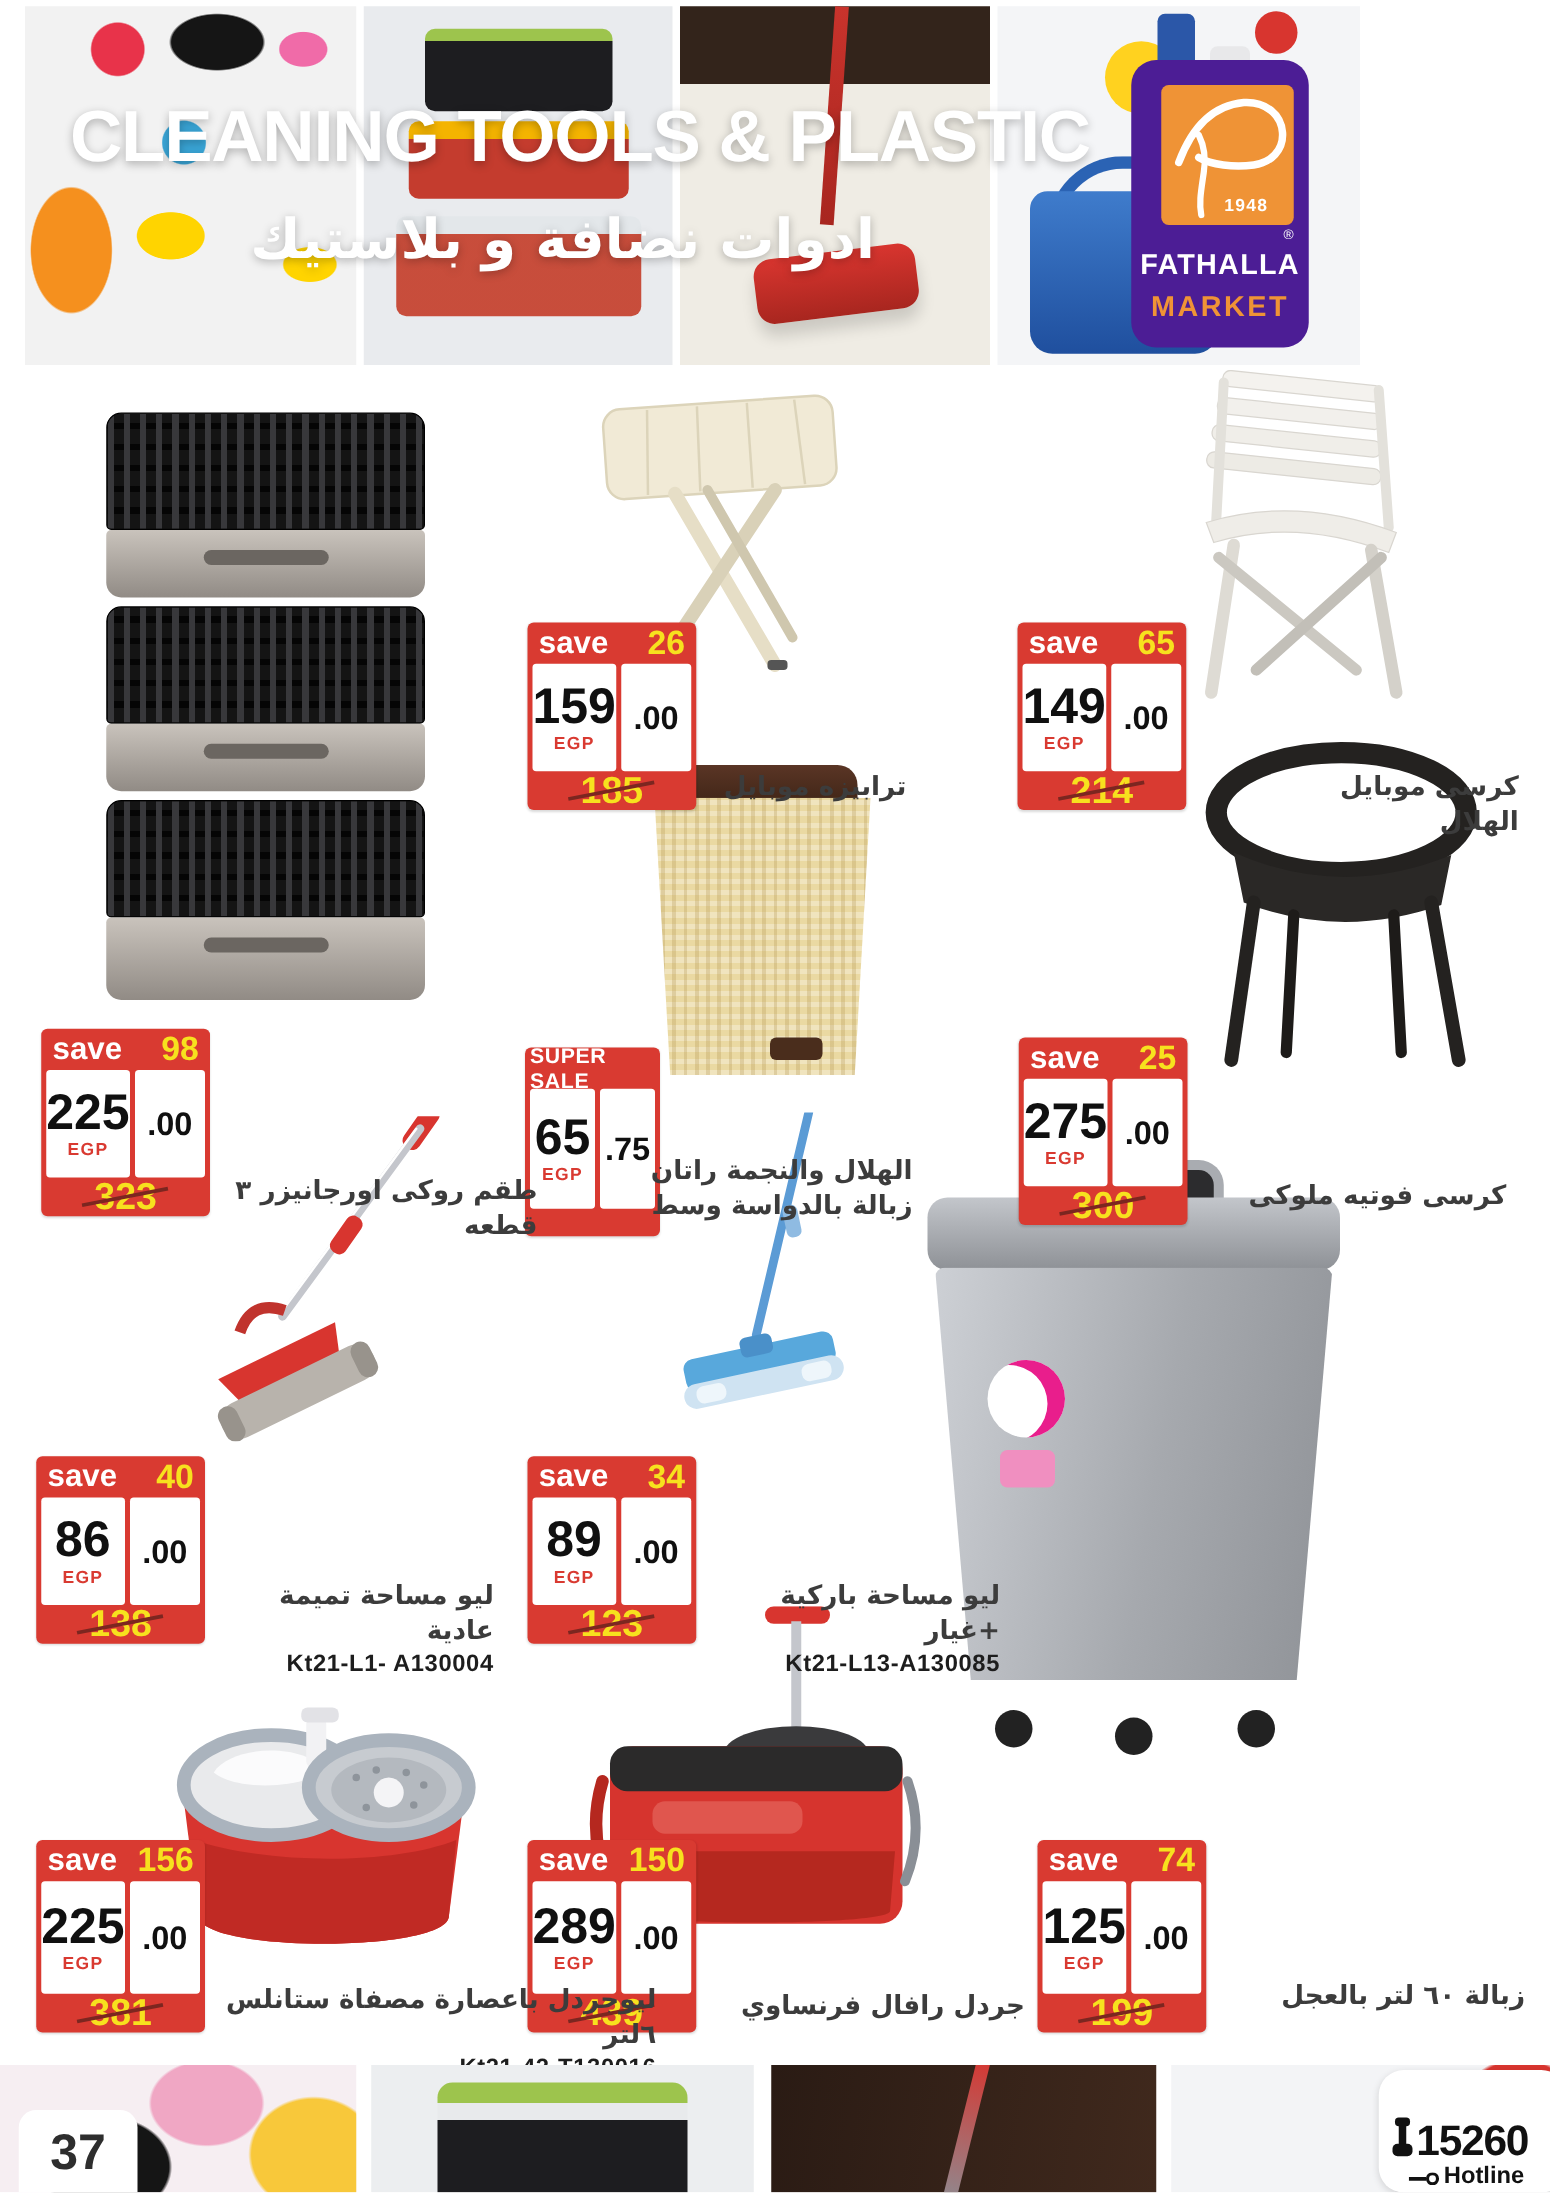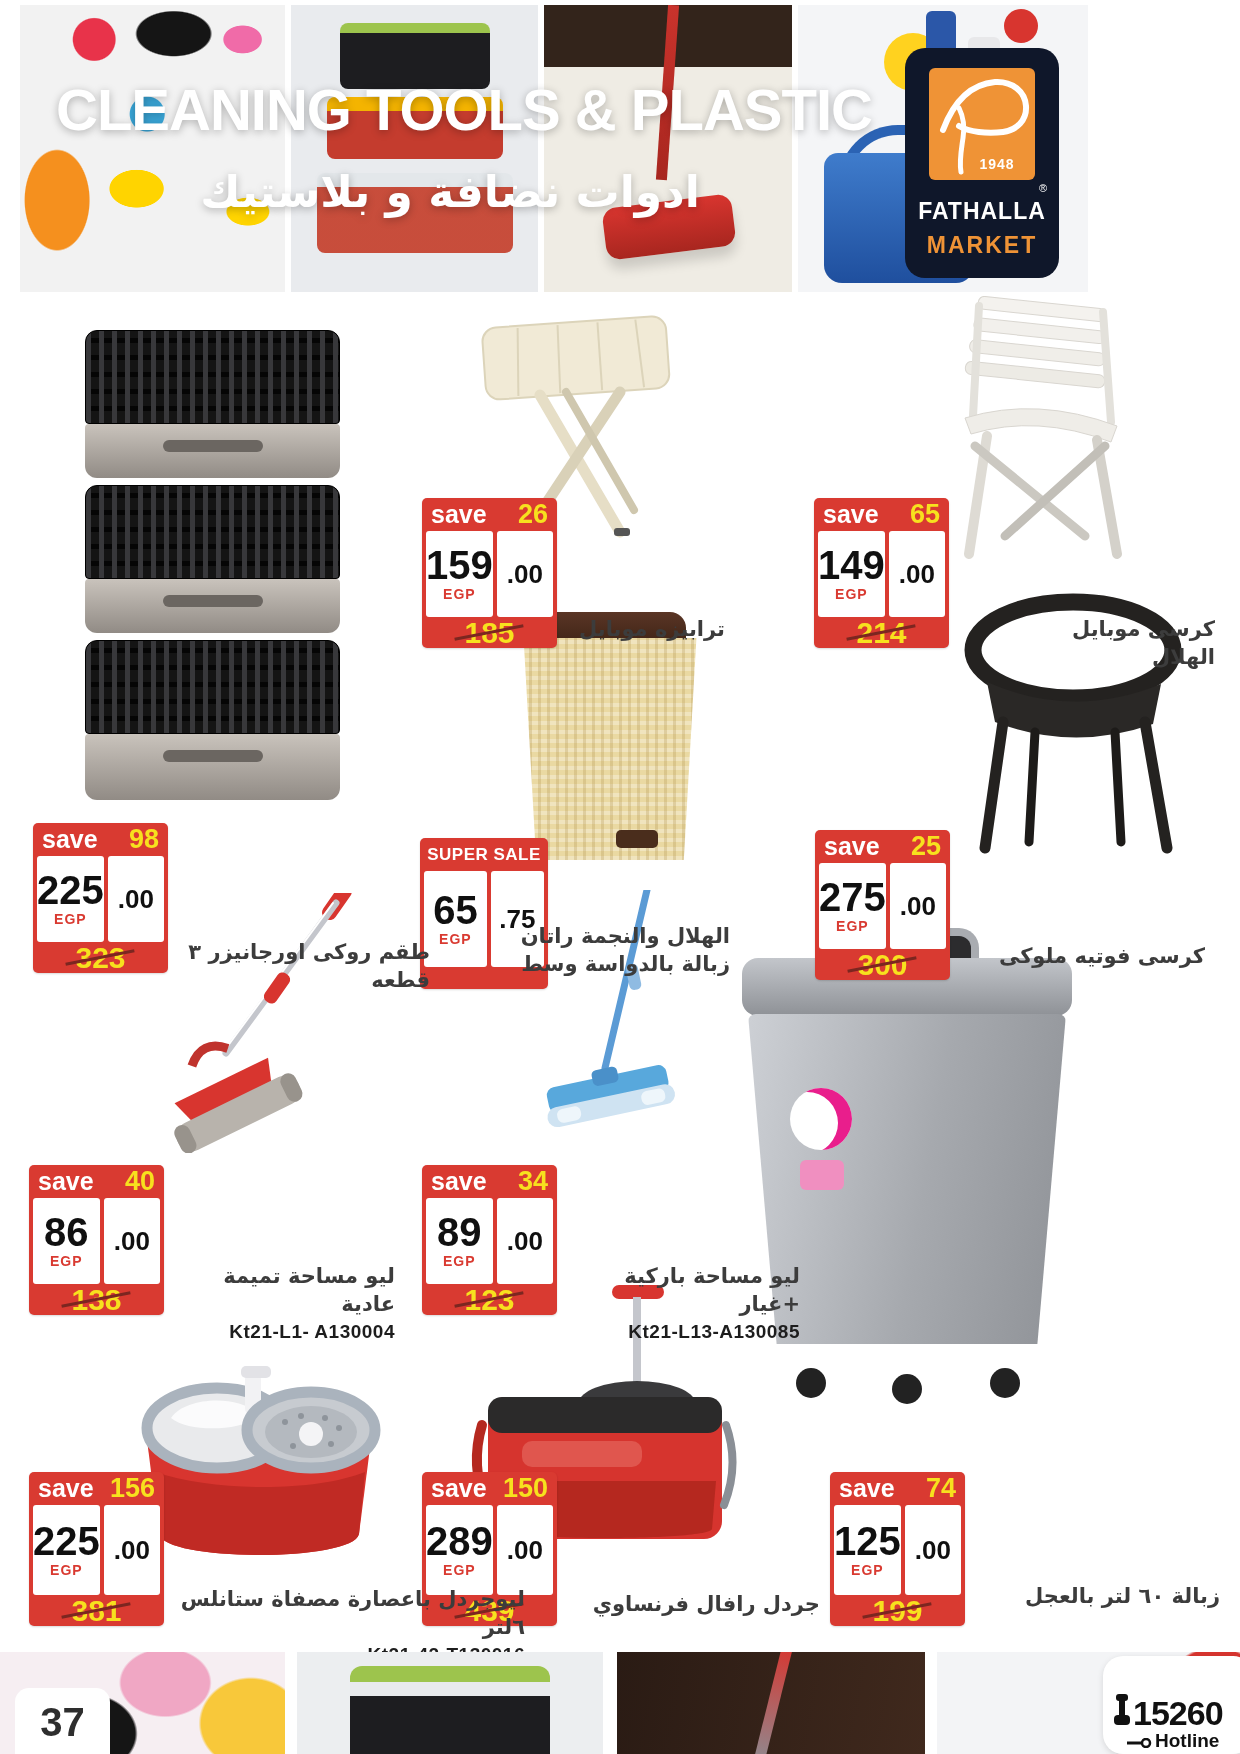--- a/index.html
+++ b/index.html
@@ -33,21 +33,21 @@
   .btl-y{position:absolute;left:86px;top:28px;width:58px;height:58px;border-radius:50%;background:#ffd21f;}
   .btl-b{position:absolute;left:128px;top:6px;width:30px;height:80px;background:#2b57a8;border-radius:6px;}
   .btl-r{position:absolute;left:206px;top:4px;width:34px;height:34px;border-radius:50%;background:#d8352f;}
   .btl-w{position:absolute;left:170px;top:32px;width:32px;height:66px;background:#e8e8ea;border-radius:6px;}
   #banner-title{left:56px;top:76px;width:840px;color:#fff;font-size:58px;font-weight:bold;
         letter-spacing:-1px;white-space:nowrap;text-shadow:0 2px 8px rgba(0,0,0,.28);}
   #banner-subtitle{left:190px;top:166px;width:520px;text-align:center;color:#fff;direction:rtl;
         font-family:"DejaVu Sans",sans-serif;font-size:44px;font-weight:bold;text-shadow:0 2px 8px rgba(0,0,0,.28);}
 
   
-  #logo{left:905px;top:48px;width:154px;height:230px;background:#0f172a;border-radius:20px;}
+  #logo{left:905px;top:48px;width:142px;height:230px;background:#4c1d95;border-radius:20px;}
   #logo-square{position:absolute;left:24px;top:20px;width:106px;height:112px;background:#ef9336;border-radius:6px;overflow:hidden;}
   #logo-year{position:absolute;left:34px;bottom:8px;right:4px;text-align:center;color:#fff;font-size:14px;font-weight:bold;letter-spacing:1px;}
   #logo-reg{position:absolute;right:12px;top:134px;color:#fff;font-size:11px;}
   #logo-l1{position:absolute;left:0;right:0;top:150px;text-align:center;color:#fff;font-size:23px;font-weight:bold;letter-spacing:1px;}
   #logo-l2{position:absolute;left:0;right:0;top:184px;text-align:center;color:#ef9336;font-size:23px;font-weight:bold;letter-spacing:2px;}
 
   
   .tag{position:absolute;width:135px;background:#d93a31;border-radius:5px;box-shadow:0 1px 2px rgba(0,0,0,.15);}
   .tag-head{height:33px;display:flex;align-items:center;justify-content:space-between;padding:0 9px;}
   .save-word{color:#fff;font-size:25px;font-weight:bold;line-height:1;}
@@ -55,21 +55,21 @@
   .tag-body{display:flex;gap:4px;padding:0 4px;height:86px;}
   .box{background:#fff;border-radius:3px;display:flex;align-items:center;justify-content:center;}
   .box.main{flex:1.18;flex-direction:column;}
   .box.dec{flex:1;}
   .price{font-size:40px;font-weight:bold;color:#101010;line-height:.95;}
   .egp{color:#d93a31;font-size:14px;font-weight:bold;letter-spacing:1px;margin-top:2px;}
   .decimal{font-size:26px;font-weight:bold;color:#101010;}
   .tag-foot{height:31px;display:flex;align-items:center;justify-content:center;}
   .old{position:relative;color:#f7e11e;font-size:30px;font-weight:bold;line-height:1;}
   .old::after{content:"";position:absolute;left:-10px;right:-10px;top:46%;height:3px;background:#7c2620;transform:rotate(-11deg);}
-  .tag.super{width:128px;}
+  .tag.super{width:108px;}
   .tag.super .tag-head{justify-content:center;padding:0 4px;}
   .super-word{color:#fff;font-size:17px;font-weight:bold;letter-spacing:.5px;}
   .tag.super .tag-body{height:96px;}
   .tag.super .tag-foot{height:22px;}
   .tag.tall .tag-body{height:90px;}
 
   
   .plabel{position:absolute;text-align:right;color:#3c3c3c;direction:rtl;
           font-family:"DejaVu Sans",sans-serif;font-size:21px;font-weight:bold;line-height:1.35;}
   .plabel .sku{display:block;direction:ltr;font-family:"Liberation Sans",sans-serif;font-size:19px;color:#1d1d1d;letter-spacing:.5px;}

